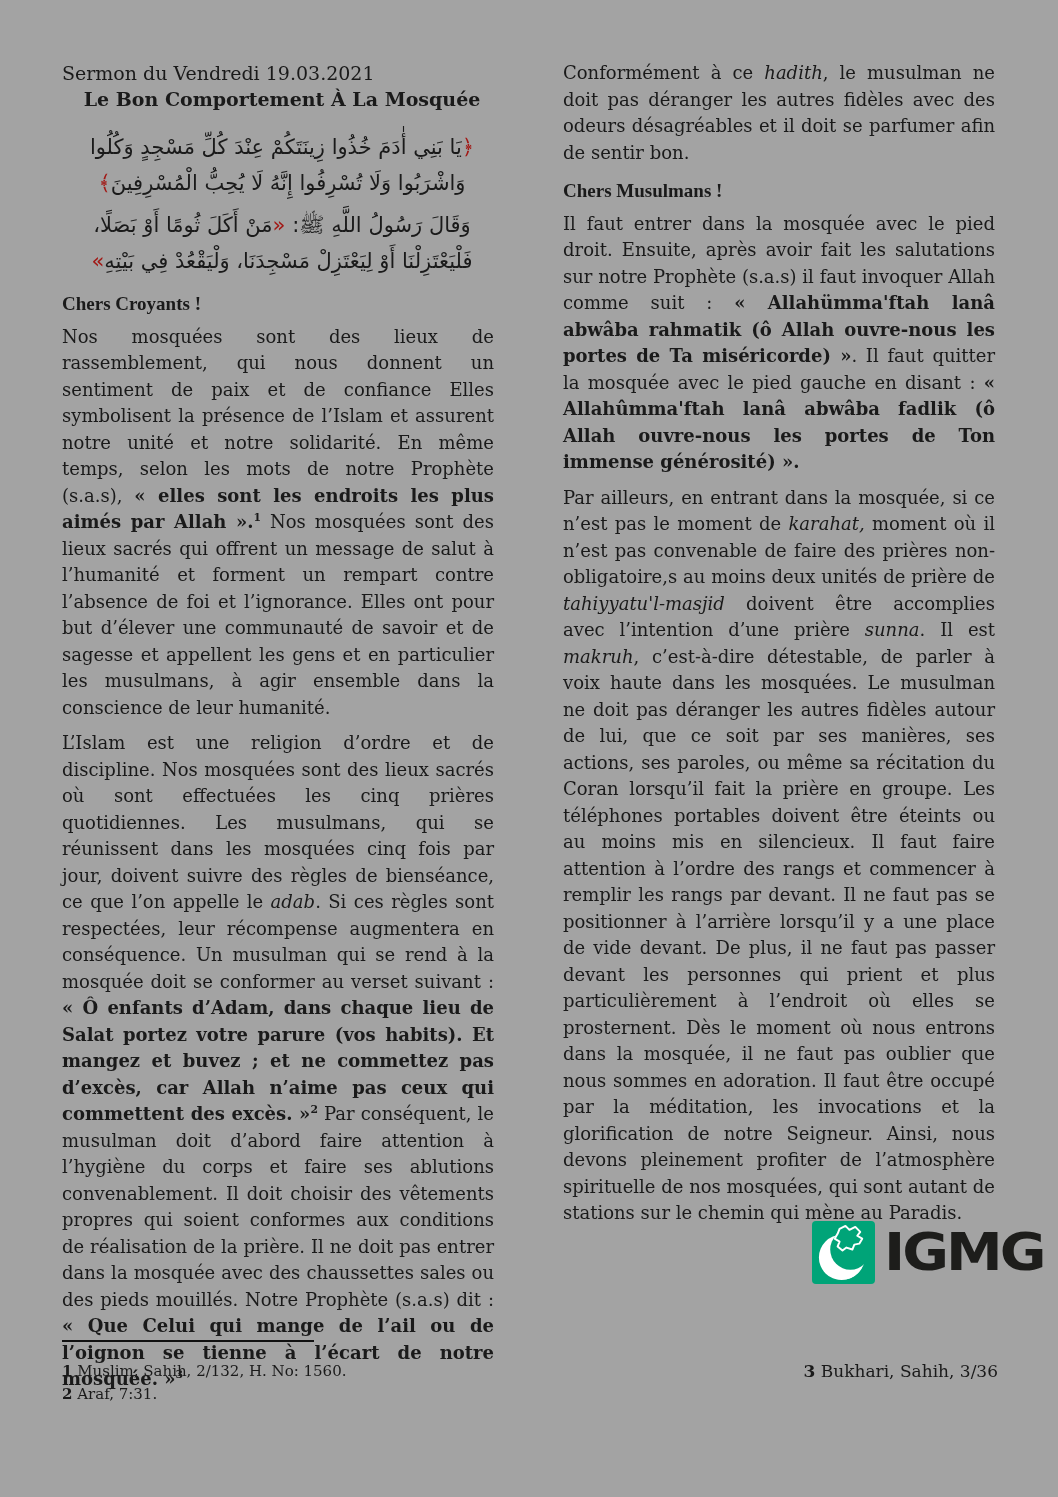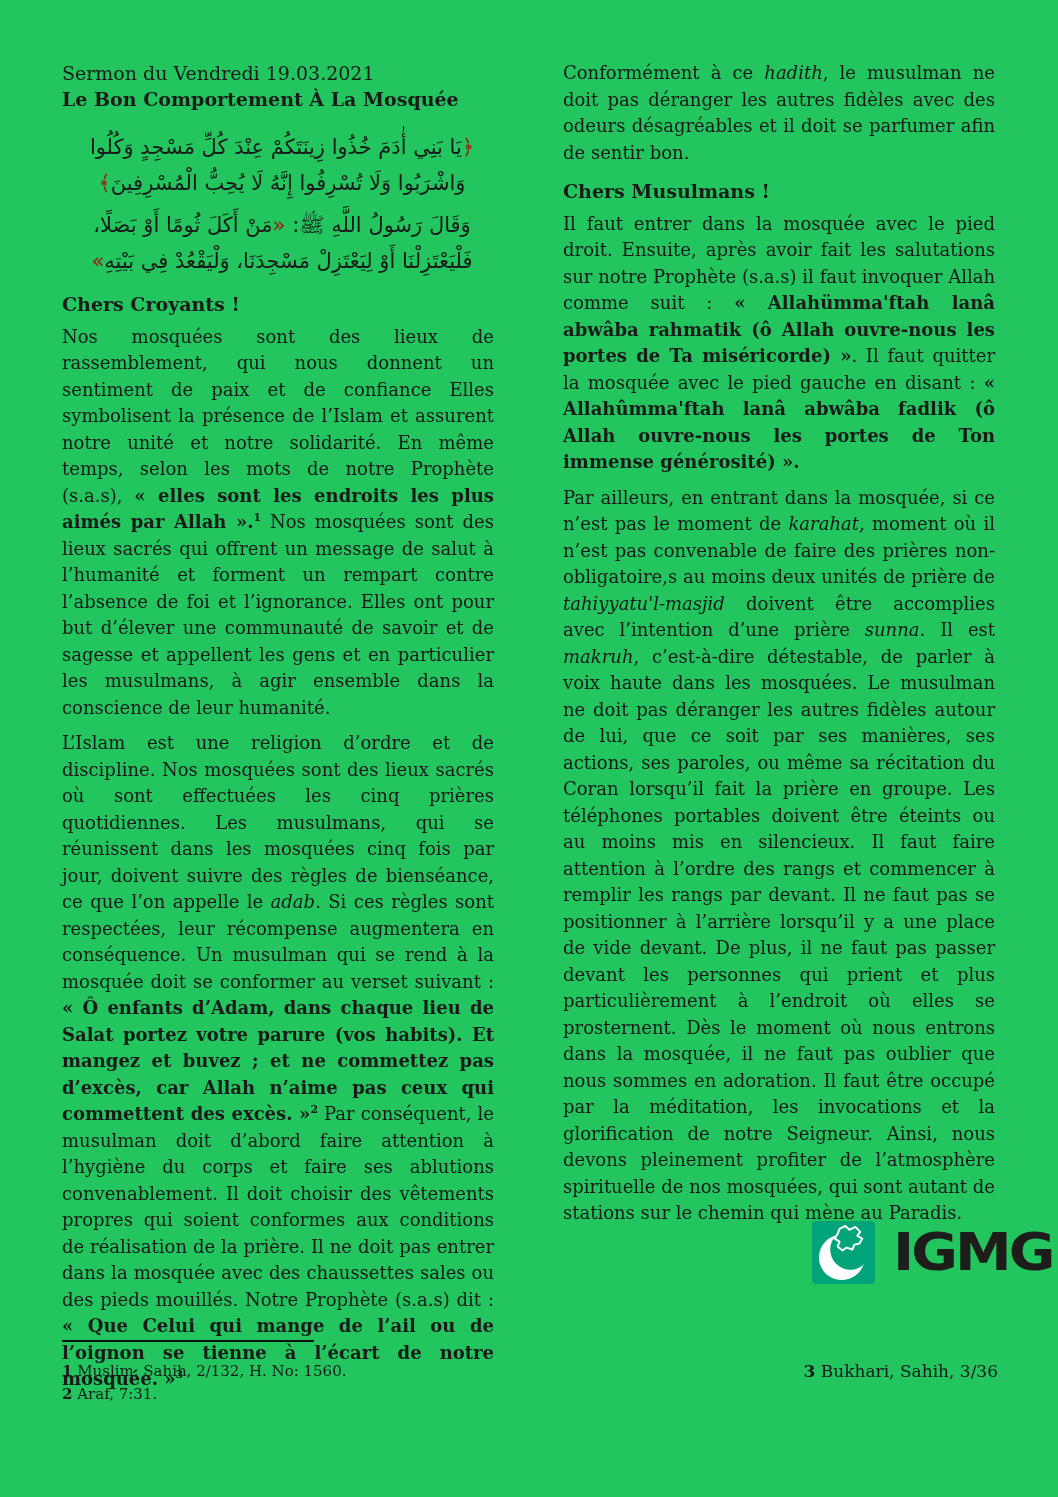--- a/index.html
+++ b/index.html
@@ -1,39 +1,39 @@
 <!DOCTYPE html>
 <html lang="fr"><head>
 <meta charset="utf-8">
 <style>
   html,body{margin:0;padding:0;background:#ffffff;}
   .page{
-    position:relative;width:1058px;height:1497px;background:#22c55e;
+    position:relative;width:1058px;height:1497px;background:#a3a3a3;
     font-family:"DejaVu Serif", serif;color:#1a1a1a;overflow:hidden;
   }
   .col{position:absolute;top:60px;width:440px;font-size:18px;line-height:26.5px;text-align:justify;}
   .col-left{left:62px;}
   .col-right{left:563px;}
   .header-date{font-size:19px;line-height:26px;margin:0;text-align:left;}
-  .page-title{font-size:19px;line-height:27px;font-weight:bold;margin:0 0 2px 0;text-align:left;}
+  .page-title{font-size:19px;line-height:27px;font-weight:bold;margin:0 0 2px 0;text-align:center;}
   .arabic{
     direction:rtl;unicode-bidi:embed;text-align:center;
     font-family:"DejaVu Sans", sans-serif;font-weight:normal;
     font-size:21px;line-height:36px;margin:16px 0 10px 0;
   }
-  .section-heading{font-size:19px;font-weight:bold;margin:12px 0 6px 0;text-align:left;}
+  .section-heading{font-size:19px;font-weight:bold;margin:12px 0 6px 0;text-align:left;font-family:Liberation Serif, serif;}
   .body-para{margin:0 8px 9px 0;}
   .b{font-weight:bold;}
   .i{font-style:italic;}
   sup{font-size:0.6em;line-height:0;vertical-align:super;}
   .footnotes-left{position:absolute;left:62px;top:1340px;width:440px;font-size:15px;line-height:23px;text-align:left;}
   .fn-rule{width:252px;height:0;border-top:2px solid #111;margin:0 0 18px 0;}
   .footnote-line{margin:0;}
   .footnote-right{position:absolute;left:558px;top:1360px;width:440px;font-size:17px;line-height:23px;text-align:right;}
-  .logo{position:absolute;left:812px;top:1221px;display:flex;align-items:center;gap:18px;}
+  .logo{position:absolute;left:812px;top:1221px;display:flex;align-items:center;gap:9px;}
   .logo-icon{width:63px;height:63px;display:block;}
   .logo-wordmark{
     font-family:"DejaVu Sans", sans-serif;font-weight:bold;font-size:57px;line-height:63px;
     letter-spacing:-3px;transform:scaleY(0.92);transform-origin:center;
   }
 </style>
 </head>
 <body>
 
 <div class="page">

